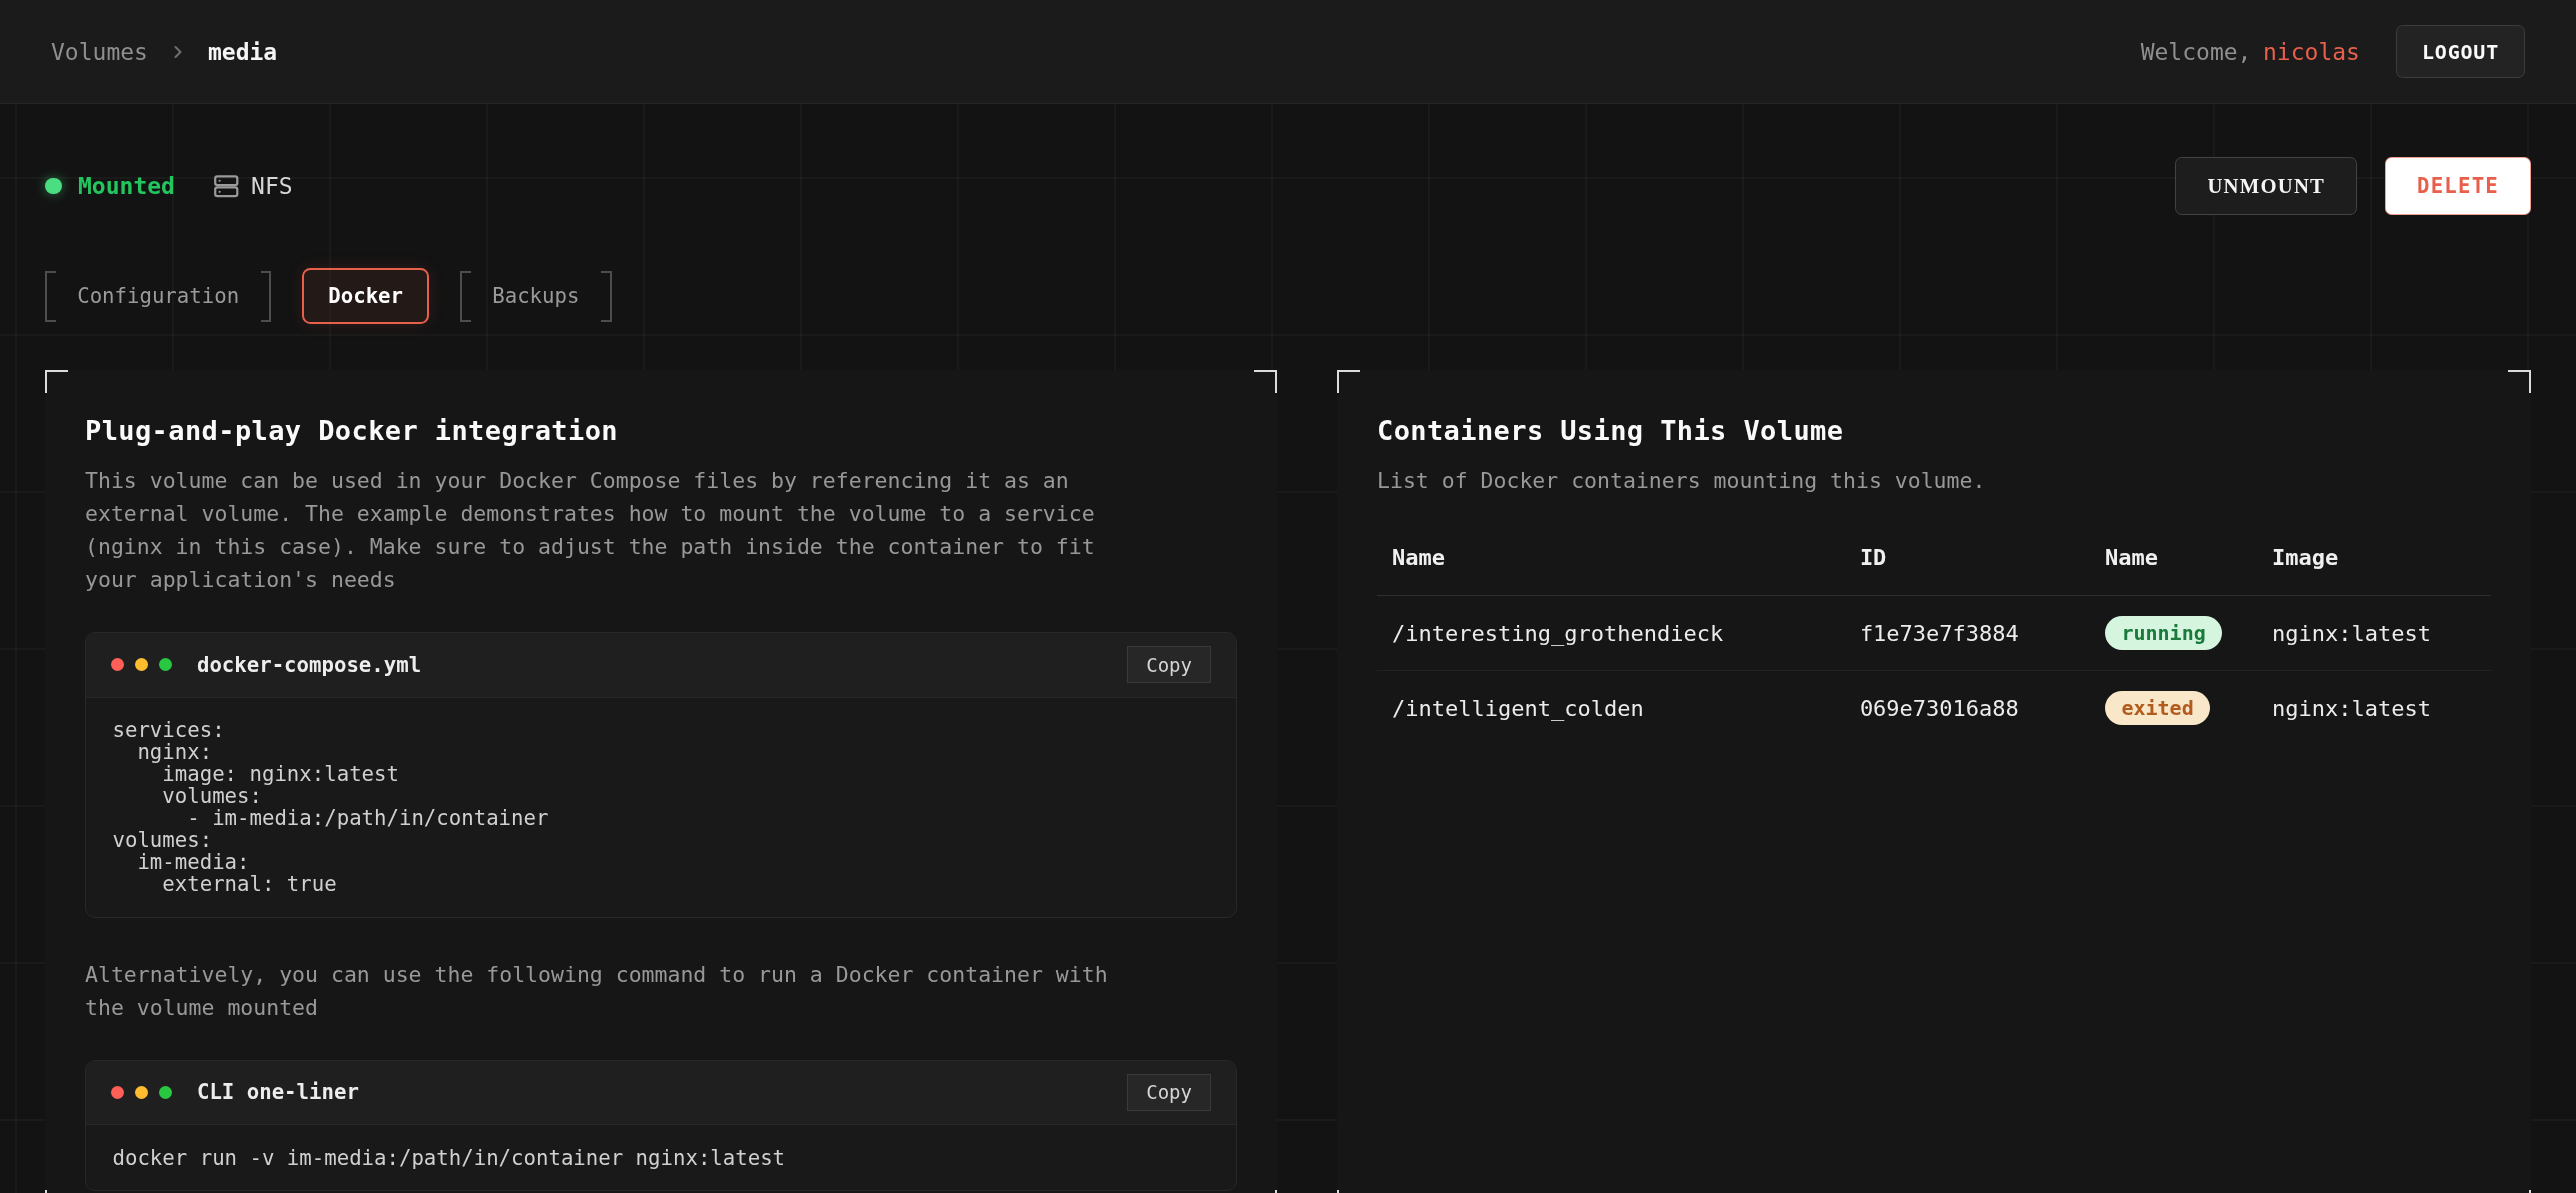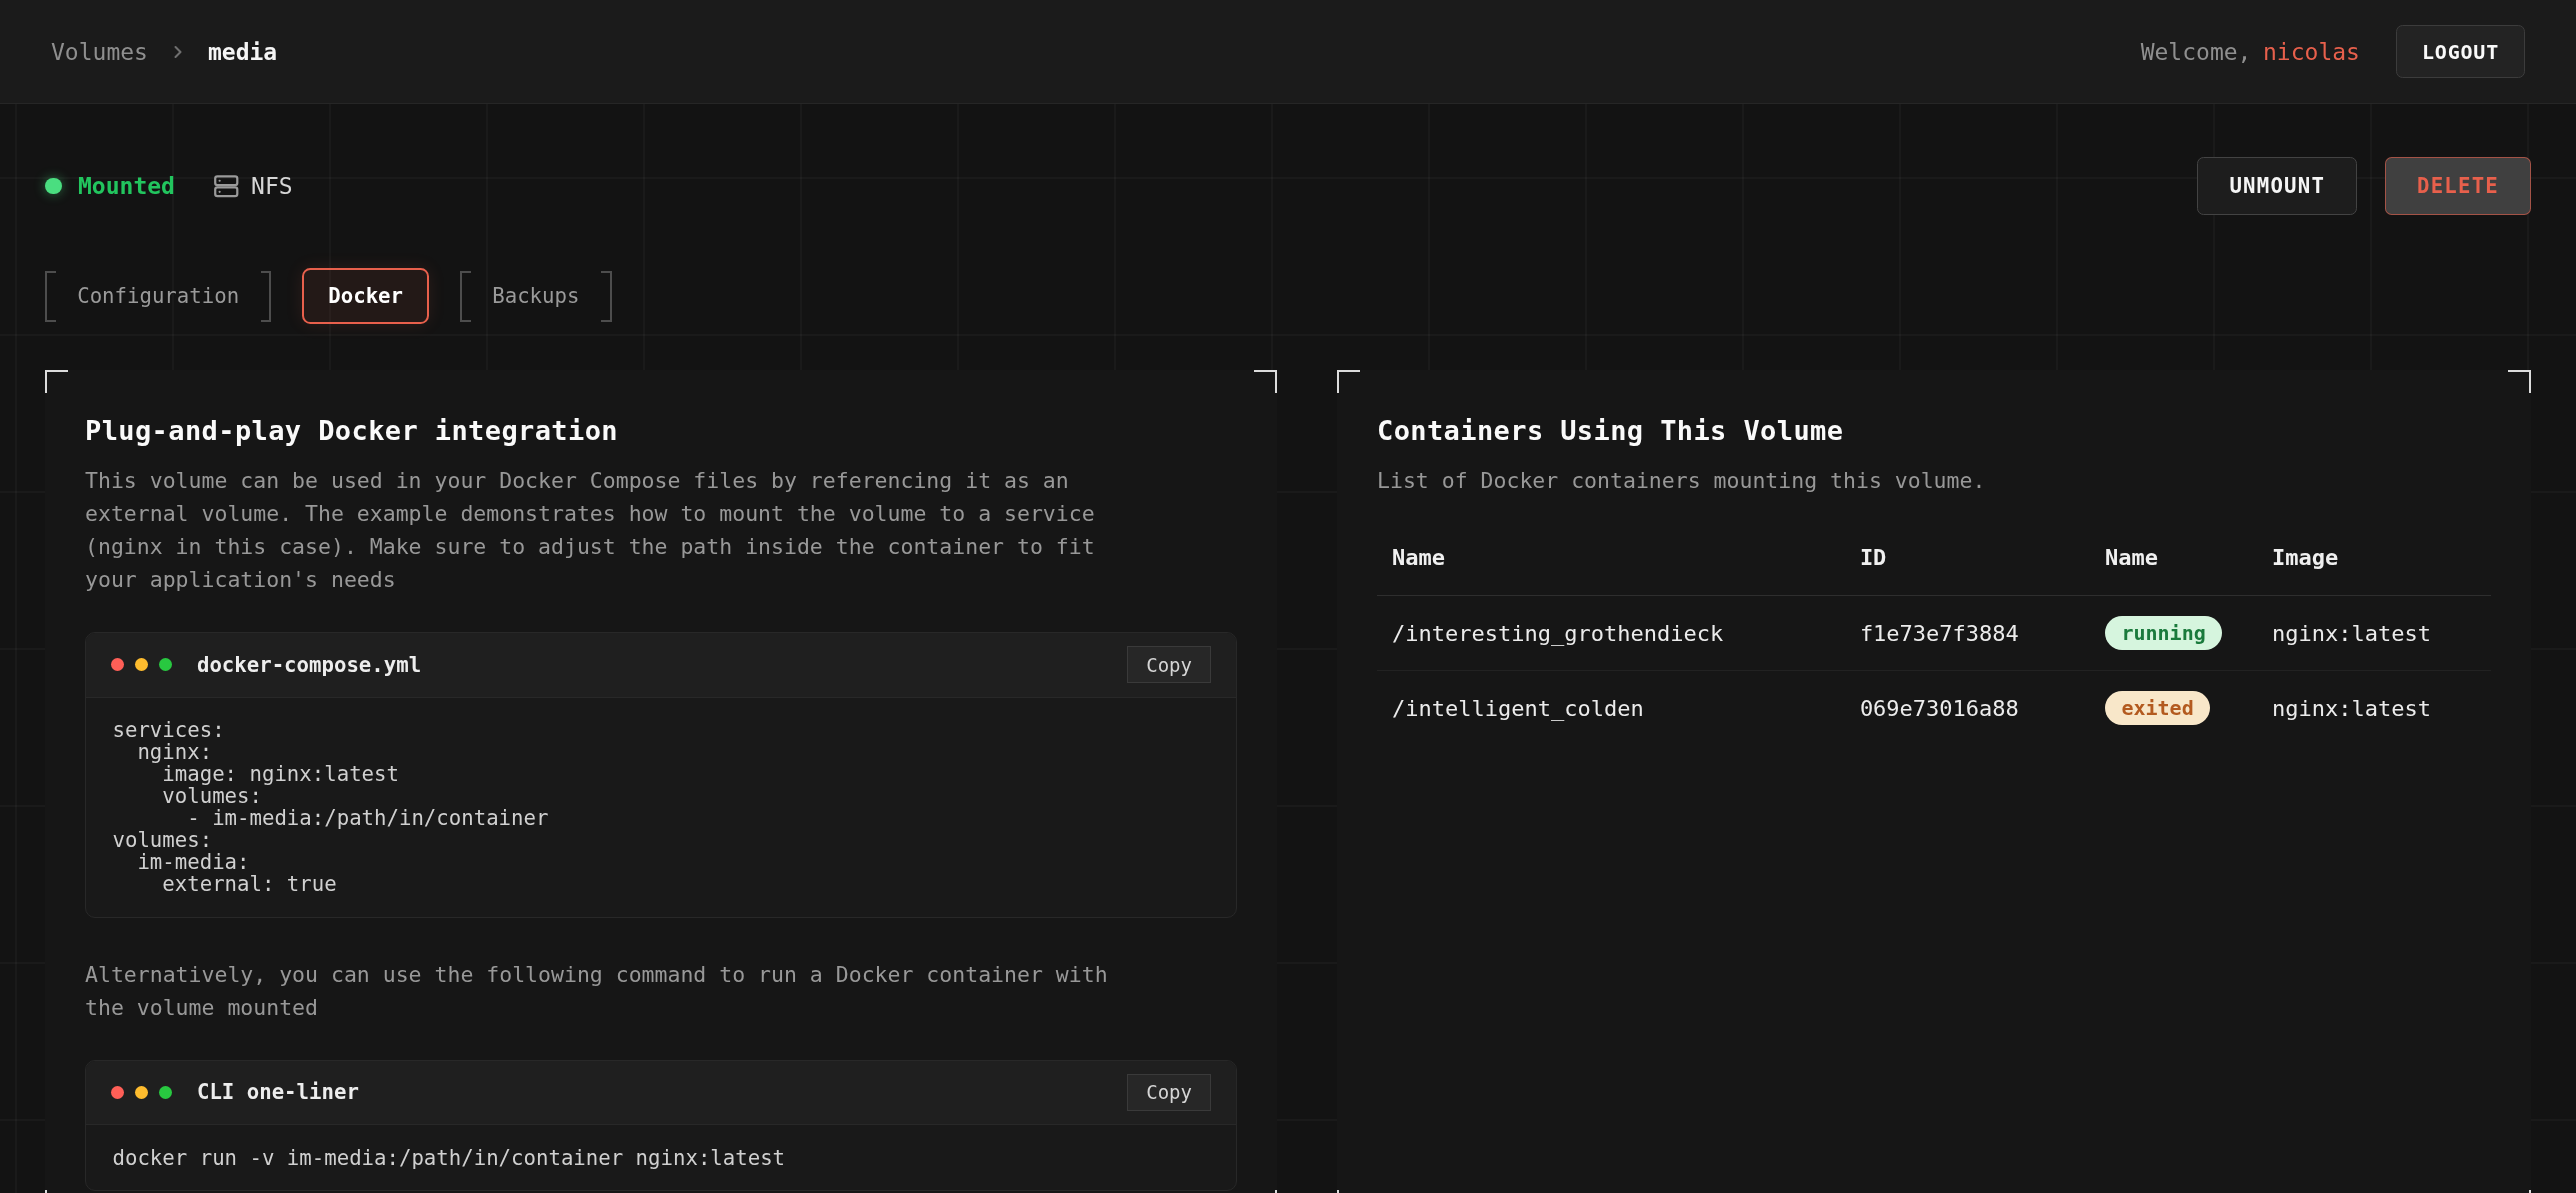--- a/index.html
+++ b/index.html
@@ -52,25 +52,25 @@
     width:16.5px; height:16.5px; border-radius:50%;
     background:var(--mounted-dot); box-shadow:0 0 11.6px rgba(74,222,128,.45);
   }
   .mounted-label{font-size:23px; font-weight:bold; color:#22c55e;}
   .nfs-group{display:flex; align-items:center; gap:11.6px; margin-left:21.5px;}
   .nfs-label{font-size:23px; color:#d6d6d6;}
   .status-actions{display:flex; align-items:center; gap:28px;}
   .btn-unmount{
     height:58px; padding:0 31px; border-radius:6.6px;
     background:#1d1d1d; border:1.7px solid #434343;
-    color:#f5f5f5; font-size:20.7px; font-weight:bold; letter-spacing:1.2px;
+    color:#f5f5f5; font-size:20.7px; font-weight:bold; letter-spacing:1.2px;font-family:Liberation Serif, serif;
   }
   .btn-delete{
     height:58px; padding:0 31px; border-radius:6.6px;
-    background:#404040; border:1.7px solid rgba(232,96,76,.6);
+    background:#ffffff; border:1.7px solid rgba(232,96,76,.6);
     color:var(--accent); font-size:20.7px; font-weight:bold; letter-spacing:1.2px;
   }
 
   
   .tabs{margin-top:53px; display:flex; align-items:center; gap:31px;}
   .tab{
     display:flex; align-items:stretch; height:51px;
     color:#9a9a9a; font-size:20.7px; background:none; border:none; padding:0;
   }
   .tab-bracket-l{width:10.7px; border:2.5px solid #4d4d4d; border-right:none;}

